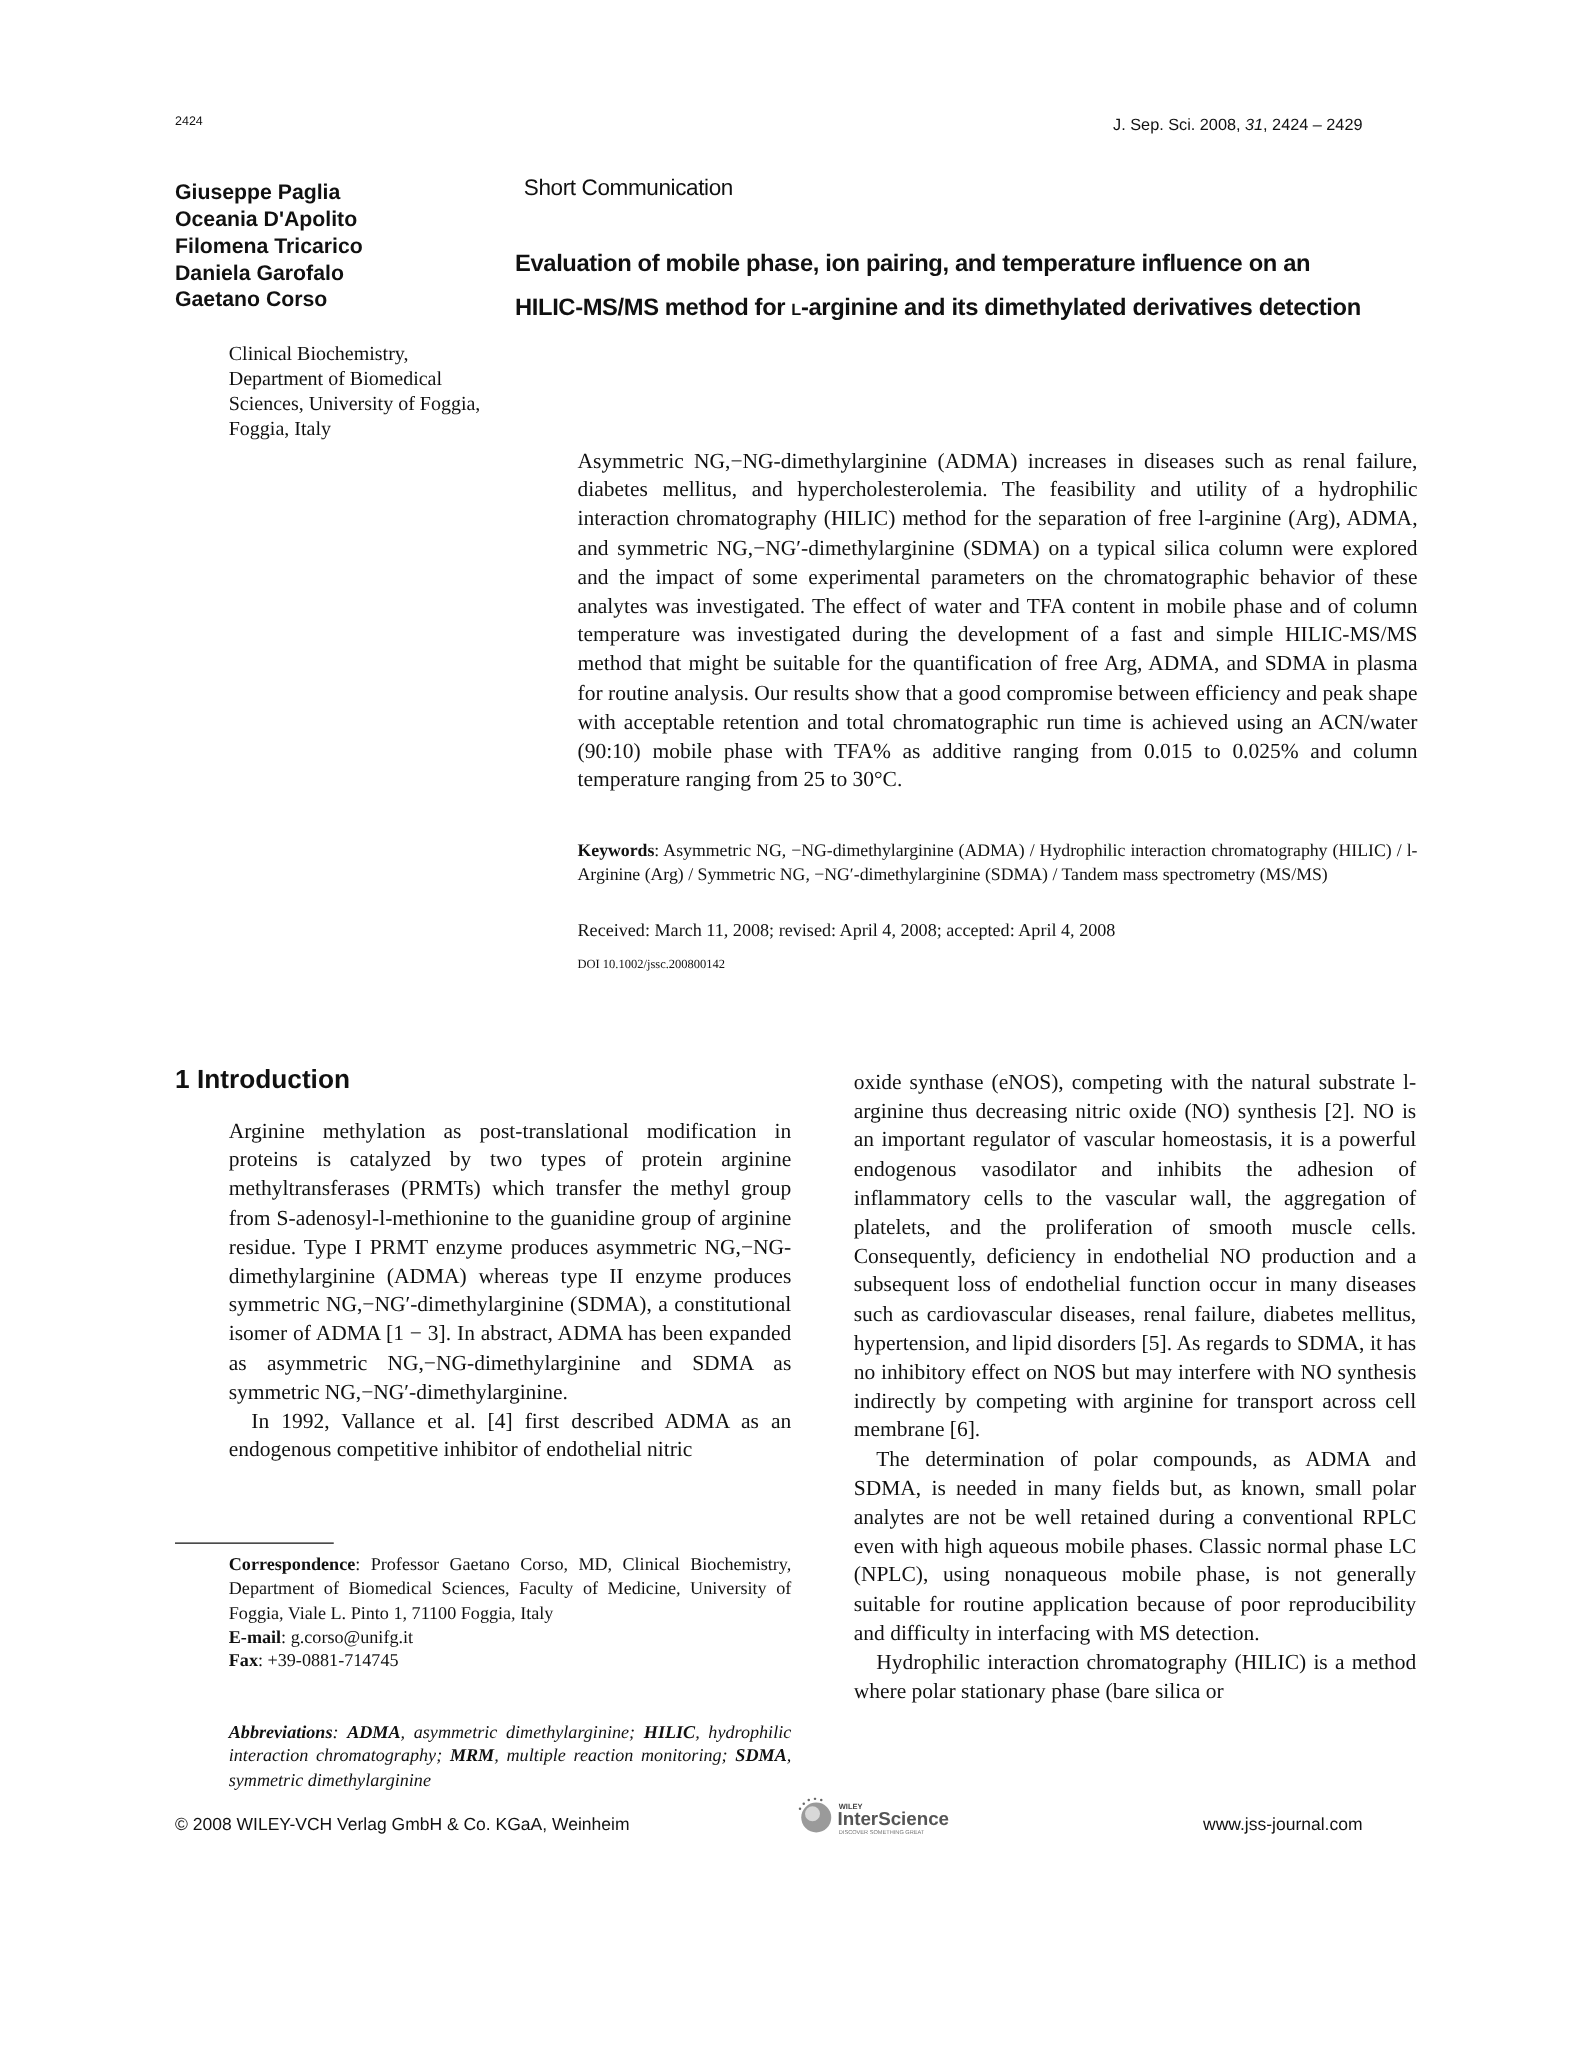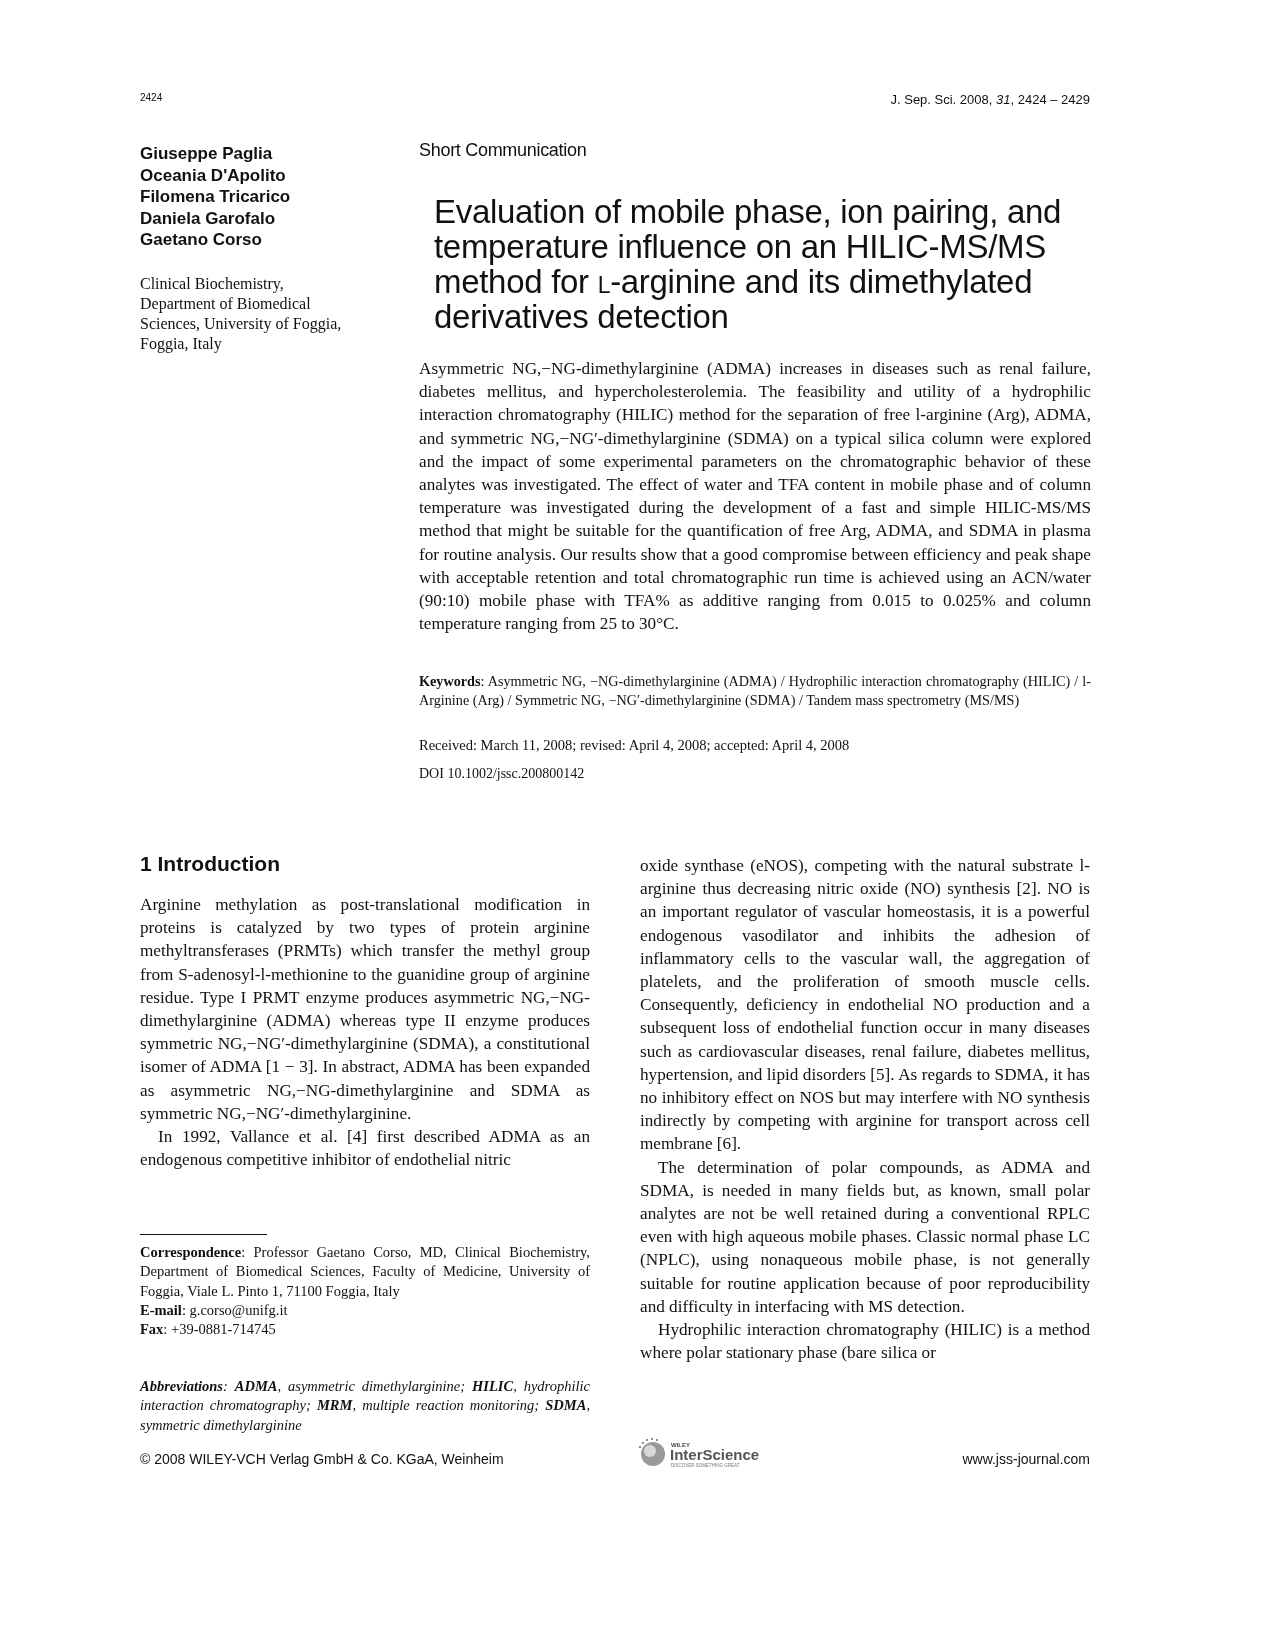--- a/index.html
+++ b/index.html
@@ -1,34 +1,34 @@
 <!DOCTYPE html>
 <html><head>
 <meta charset="utf-8">
 <style>
   html, body { margin: 0; padding: 0; background: #ffffff; }
   body { width: 1275px; height: 1648px; position: relative; color: #111; overflow: hidden; }
   .sans { font-family: "Liberation Sans", "DejaVu Sans", sans-serif; }
-  .serif { font-family: "Liberation Serif", "DejaVu Serif", serif; }
+  .serif { font-family: "Liberation Serif", "DejaVu Serif", serif; margin-left: 43px; }
   .abs { position: absolute; }
 
   .page-num { left: 140px; top: 92px; font-size: 10px; }
   .journal-ref { right: 185px; top: 92px; font-size: 13px; text-align: right; }
 
   .authors { left: 140px; top: 143px; width: 260px; font-size: 17px; font-weight: bold; line-height: 21.5px; }
   .affil { left: 140px; top: 274px; width: 250px; font-size: 16px; line-height: 20px; }
 
   .section-type { left: 419px; top: 140px; font-size: 18px; font-weight: normal; letter-spacing: -0.3px; }
-  .title { left: 434px; top: 194px; width: 680px; font-size: 33px; font-weight: normal; line-height: 35px; letter-spacing: -0.3px; }
+  .title { left: 412px; top: 194px; width: 680px; font-size: 19px; font-weight: bold; line-height: 35px; letter-spacing: -0.3px; }
   .sc { font-variant: small-caps; }
 
   .abstract { left: 419px; top: 357px; width: 672px; font-size: 17.2px; line-height: 23.2px; text-align: justify; }
   .keywords { left: 419px; top: 672px; width: 672px; font-size: 14.2px; line-height: 19px; text-align: justify; }
   .received { left: 419px; top: 737px; font-size: 14.5px; }
-  .doi { left: 419px; top: 766px; font-size: 14px; }
+  .doi { left: 419px; top: 766px; font-size: 10px; }
 
   .col-left { left: 140px; width: 450px; }
   .col-right { left: 640px; width: 450px; }
   .sec-head { top: 852px; font-size: 21px; font-weight: bold; }
   .body-text { font-size: 17.2px; line-height: 23.2px; text-align: justify; }
   .body-text p { margin: 0; }
   .body-text p.indent { text-indent: 18px; }
   .intro-left { top: 893px; }
   .intro-right { top: 854px; }
 

